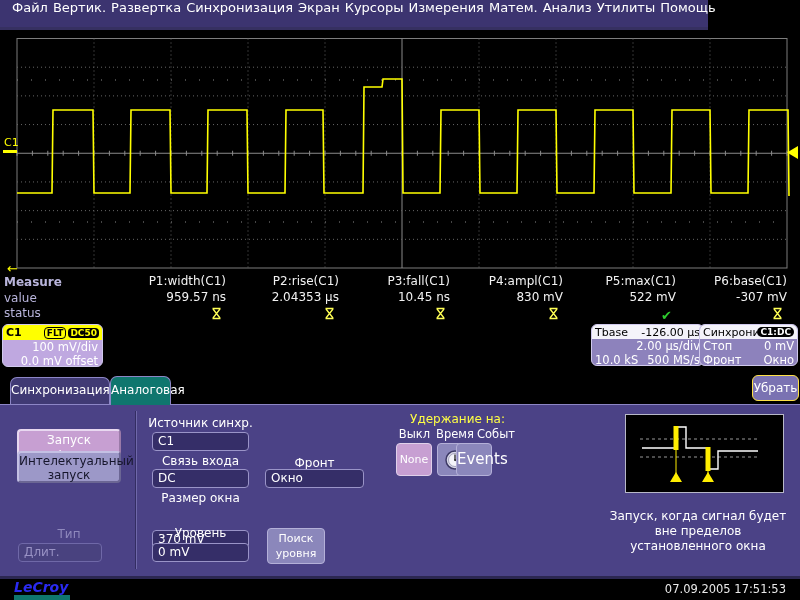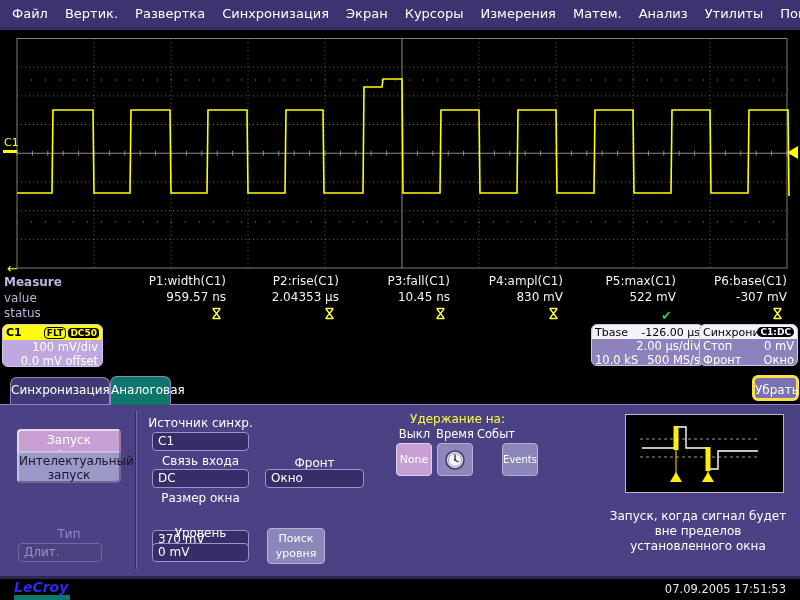--- a/index.html
+++ b/index.html
@@ -1,20 +1,20 @@
 <!DOCTYPE html>
 <html><head>
 <meta charset="utf-8">
 <style>
   html,body{margin:0;padding:0;background:#000;}
   #screen{position:relative;width:800px;height:600px;background:#000;overflow:hidden;
           font-family:"DejaVu Sans","Liberation Sans",sans-serif;-webkit-font-smoothing:none;}
   
-  #menubar{position:absolute;left:0;top:0;width:800px;height:30px;background:#3c3470;
-           border-bottom:3px solid #363061;display:flex;align-items:center;gap:17px;padding-left:12px;box-sizing:border-box;}
+  #menubar{position:absolute;left:0;top:0;width:708px;height:30px;background:#3c3470;
+           border-bottom:3px solid #363061;display:flex;align-items:flex-start;gap:5px;padding-left:12px;box-sizing:border-box;}
   .menu-item{color:#fff;font-size:13px;cursor:default;white-space:nowrap;}
   
   #scope-svg{position:absolute;left:0;top:0;pointer-events:none;}
   
   .m-rowhdr{position:absolute;left:4px;color:#b9b5dc;font-size:12px;height:14px;}
   .m-col{position:absolute;width:113px;top:274px;height:50px;}
   .m-label,.m-value{position:absolute;right:2px;white-space:nowrap;color:#f2f2f2;font-size:12px;}
   .m-label{top:0;}
   .m-value{top:16px;}
   .m-status{position:absolute;right:6px;top:31px;height:16px;}
@@ -32,21 +32,21 @@
   .desc-head{height:14px;background:#f4f3fa;color:#000;display:flex;align-items:center;justify-content:space-between;padding:0 3px;font-size:11px;}
   .desc-row{display:flex;justify-content:space-between;color:#fff;line-height:14px;padding:0 3px;}
   .trg-pill{background:#000;color:#fff;border-radius:6px;font-size:9px;font-weight:bold;padding:0 3px;white-space:nowrap;}
   .clip{white-space:nowrap;overflow:hidden;}
   
   .tab{position:absolute;border:1px solid #8d86c6;border-bottom:none;border-radius:7px 7px 0 0;
        color:#fff;font-size:12px;text-align:center;box-sizing:border-box;cursor:default;}
   #tab-sync{left:10px;top:377px;width:100px;height:27px;background:#403a74;line-height:25px;z-index:1;}
   #tab-analog{left:110px;top:376px;width:61px;height:29px;background:#0f766e;line-height:27px;z-index:3;}
   #close-btn{position:absolute;left:752px;top:375px;width:47px;height:26px;background:#7a72b2;
-             border:3px solid #fde047;border-radius:6px;color:#fff;font-size:12px;text-align:center;line-height:24px;box-sizing:border-box;cursor:default;}
+             border:1px solid #fde047;border-radius:6px;color:#fff;font-size:12px;text-align:center;line-height:24px;box-sizing:border-box;cursor:default;}
   #panel{position:absolute;left:0;top:404px;width:800px;height:171px;background:#4b4286;
          border-top:1px solid #8d86c6;border-bottom:3px solid #2c2752;box-sizing:content-box;z-index:2;}
   .plabel{position:absolute;color:#fff;font-size:12px;text-align:center;white-space:nowrap;}
   .pfield{position:absolute;background:#352e68;border:1px solid #9a94c8;border-radius:4px;
           color:#fff;font-size:12px;line-height:17px;padding:0 5px;box-sizing:border-box;height:19px;cursor:default;}
   .pfield.disabled{background:#49427f;border-color:#6f68a8;color:#9992c5;}
   .pbtn{position:absolute;border-radius:4px;text-align:center;color:#fff;font-size:12px;box-sizing:border-box;cursor:default;}
   #btn-edge{left:17px;top:24px;width:104px;height:37px;background:#c79fd2;
             border:2px solid;border-color:#e8d8f0 #9a7aa8 #9a7aa8 #e8d8f0;padding-top:2px;line-height:15px;}
   #btn-smart{left:17px;top:46px;width:104px;height:32px;background:#9c98c8;color:#15152a;
@@ -65,21 +65,21 @@
   #lbl-front{left:265px;top:51px;width:99px;}
   #fld-front{left:265px;top:64px;width:99px;}
   #btn-find{left:267px;top:123px;width:58px;height:36px;background:#8b87bb;border:1px solid #b4b0d8;
             font-size:11px;padding-top:2px;line-height:15px;}
   #lbl-hold{left:395px;top:7px;width:125px;color:#ffff45;}
   .hold-lbl{font-size:11.5px;top:22px;}
   #lbl-hoff{left:396px;width:37px;} #lbl-htime{left:436px;width:38px;} #lbl-hevt{left:477px;width:38px;}
   .hold-btn{top:38px;width:36px;height:33px;font-size:11px;line-height:31px;}
   #btn-none{left:396px;background:#c79fd2;border:1px solid #e0d0ea;}
   #btn-time{left:437px;background:#8b87bb;border:1px solid #b4b0d8;line-height:0;padding-top:5px;}
-  #btn-events{left:502px;background:#8b87bb;border:1px solid #b4b0d8;font-size:10px;}
+  #btn-events{left:456px;background:#8b87bb;border:1px solid #b4b0d8;font-size:15px;}
   #diagram{position:absolute;left:625px;top:9px;width:157px;height:77px;background:#000;border:1px solid #b8b8c8;}
   #caption{position:absolute;left:600px;top:104px;width:196px;color:#fff;font-size:12px;line-height:15px;text-align:center;}
   
   #statusbar{position:absolute;left:0;top:578px;width:800px;height:22px;background:#000;}
   #brand{position:absolute;left:14px;top:1px;color:#2a2af0;font-size:14px;font-weight:bold;font-style:italic;
          border-bottom:8px solid #0f766e;padding:0 2px 0 0;}
   #datetime{position:absolute;right:14px;top:4px;color:#e8e8e8;font-size:11.5px;}
 </style>
 </head>
 <body>

